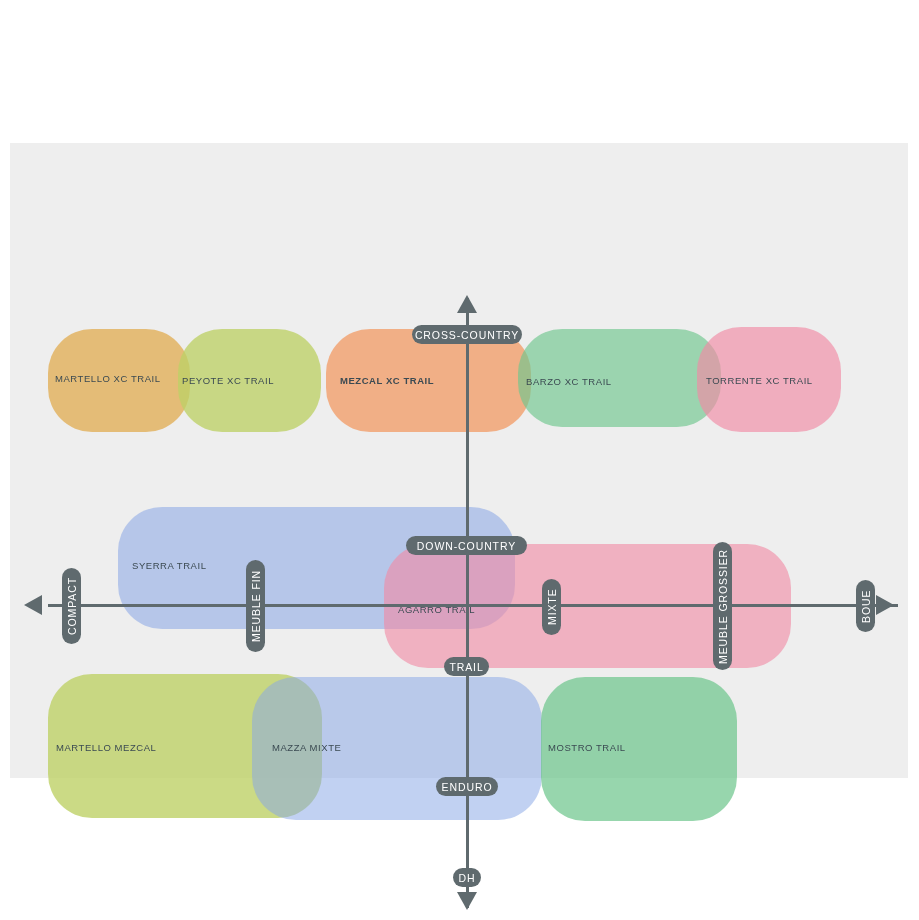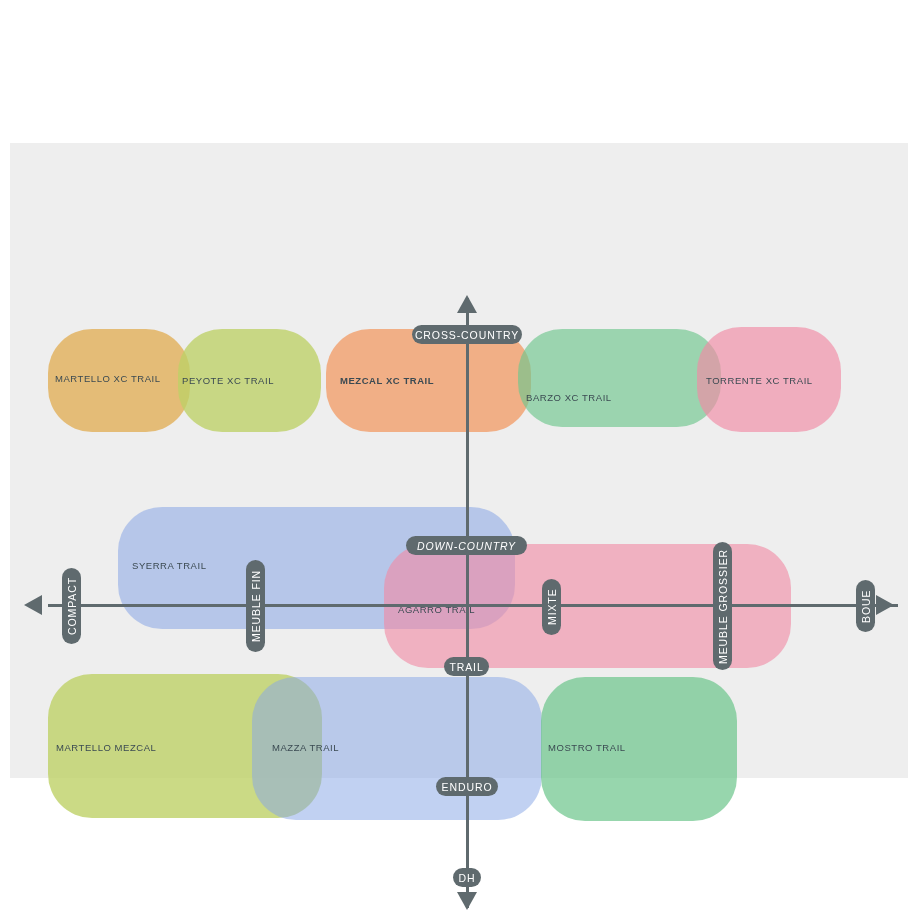--- a/index.html
+++ b/index.html
@@ -121,45 +121,45 @@
   <div id="plot-area">
 
     <div id="bubble-layer">
         <div class="bubble" style="left: 38px; top: 186px; width: 142px; height: 103px; background: rgb(224, 169, 74); opacity: 0.72;"></div>
         <div class="bubble-label" style="left: 45px; top: 230px;">MARTELLO XC TRAIL</div>
         <div class="bubble" style="left: 168px; top: 186px; width: 143px; height: 103px; background: rgb(190, 209, 102); opacity: 0.78;"></div>
         <div class="bubble-label" style="left: 172px; top: 232px;">PEYOTE XC TRAIL</div>
         <div class="bubble" style="left: 316px; top: 186px; width: 205px; height: 103px; background: rgb(242, 151, 94); opacity: 0.72;"></div>
         <div class="bubble-label" style="left: 330px; top: 232px; font-weight: bold;">MEZCAL XC TRAIL</div>
         <div class="bubble" style="left: 508px; top: 186px; width: 203px; height: 98px; background: rgb(111, 198, 142); opacity: 0.65;"></div>
-        <div class="bubble-label" style="left: 516px; top: 233px; margin-top: 16px;">BARZO XC TRAIL</div>
+        <div class="bubble-label" style="left: 516px; top: 233px;">BARZO XC TRAIL</div>
         <div class="bubble" style="left: 687px; top: 184px; width: 144px; height: 105px; background: rgb(241, 138, 165); opacity: 0.65;"></div>
         <div class="bubble-label" style="left: 696px; top: 232px;">TORRENTE XC TRAIL</div>
         <div class="bubble" style="left: 108px; top: 364px; width: 397px; height: 122px; background: rgb(136, 166, 230); opacity: 0.55;"></div>
         <div class="bubble-label" style="left: 122px; top: 417px;">SYERRA TRAIL</div>
         <div class="bubble" style="left: 374px; top: 401px; width: 407px; height: 124px; background: rgb(241, 138, 165); opacity: 0.62;"></div>
         <div class="bubble-label" style="left: 388px; top: 461px;">AGARRO TRAIL</div>
         <div class="bubble" style="left: 38px; top: 531px; width: 274px; height: 144px; background: rgb(190, 209, 102); opacity: 0.8;"></div>
         <div class="bubble-label" style="left: 46px; top: 599px;">MARTELLO MEZCAL</div>
         <div class="bubble" style="left: 242px; top: 534px; width: 290px; height: 143px; background: rgb(136, 166, 230); opacity: 0.52;"></div>
-        <div class="bubble-label" style="left: 262px; top: 599px;">MAZZA TRAIL</div>
+        <div class="bubble-label" style="left: 262px; top: 599px;">MAZZA MIXTE</div>
         <div class="bubble" style="left: 531px; top: 534px; width: 196px; height: 144px; background: rgb(111, 198, 142); opacity: 0.72;"></div>
         <div class="bubble-label" style="left: 538px; top: 599px;">MOSTRO TRAIL</div>
       </div>
 
     <div class="axis-line" id="axis-h"></div>
     <div class="axis-line" id="axis-v"></div>
     <div class="arrow" id="arrow-left"></div>
     <div class="arrow" id="arrow-right"></div>
     <div class="arrow" id="arrow-up"></div>
     <div class="arrow" id="arrow-down"></div>
 
     <div id="pill-layer">
         <div class="pill horiz" style="left: 402px; top: 182px; width: 110px;">CROSS-COUNTRY</div>
-        <div class="pill horiz" style="left: 396px; top: 393px; width: 121px; font-style: italic;">DOWN-COUNTRY</div>
+        <div class="pill horiz" style="left: 396px; top: 393px; width: 121px;">DOWN-COUNTRY</div>
         <div class="pill horiz" style="left: 434px; top: 514px; width: 45px;">TRAIL</div>
         <div class="pill horiz" style="left: 426px; top: 634px; width: 62px;">ENDURO</div>
         <div class="pill horiz" style="left: 443px; top: 725px; width: 28px;">DH</div>
         <div class="pill vert" style="left: 52px; top: 425px; height: 76px;">COMPACT</div>
         <div class="pill vert" style="left: 236px; top: 417px; height: 92px;">MEUBLE FIN</div>
         <div class="pill vert" style="left: 532px; top: 436px; height: 56px;">MIXTE</div>
         <div class="pill vert" style="left: 703px; top: 399px; height: 128px;">MEUBLE GROSSIER</div>
         <div class="pill vert" style="left: 846px; top: 437px; height: 52px;">BOUE</div>
       </div>
 

